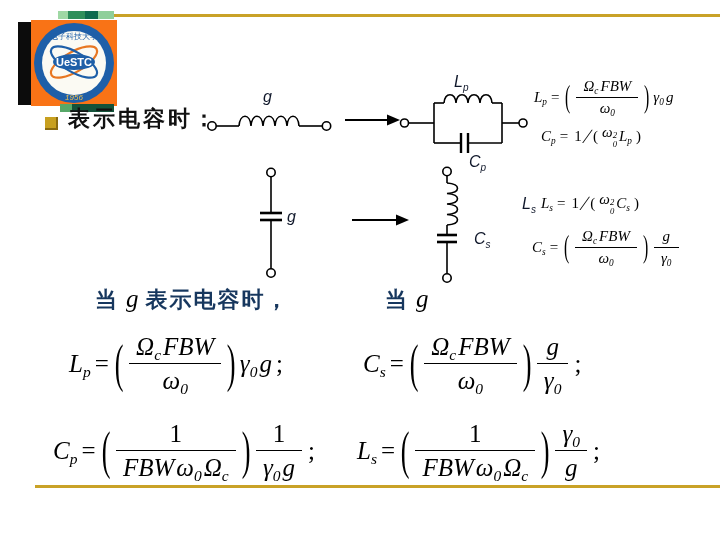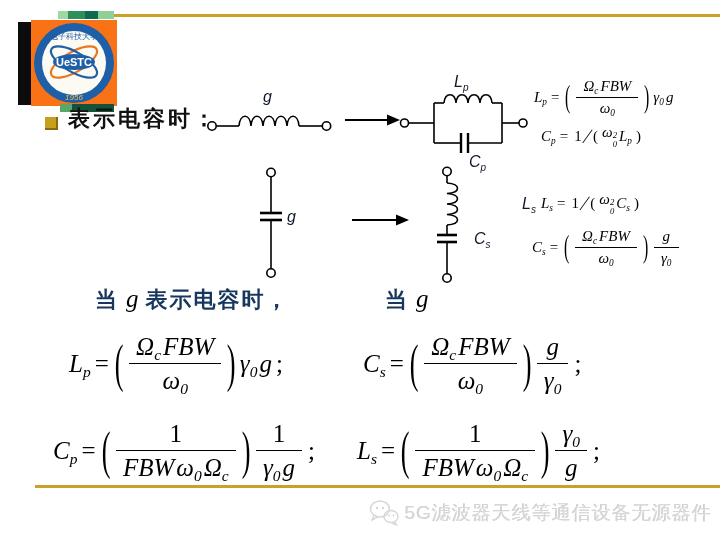--- a/index.html
+++ b/index.html
@@ -458,29 +458,14 @@
         <span class="den">
           <span class="vargrp">
             <span class="var">g</span>
           </span>
         </span>
       </span>
       <span class="tok">;</span>
     </div>
 
   <div class="gold-line-bottom"></div>
-  <div class="footer">
-    <svg width="30" height="27" viewBox="0 0 30 27">
-      <g stroke="#d6d6d6" stroke-width="1.4" fill="none">
-        <ellipse cx="11" cy="10" rx="9.5" ry="8"></ellipse>
-        <path d="M5,16.5 l-2,4.5 l5.5,-2.8"></path>
-        <ellipse cx="22" cy="17.5" rx="7" ry="6"></ellipse>
-        <path d="M25.5,22.5 l2,3.5 l-4.5,-1.8"></path>
-      </g>
-      <circle cx="8" cy="9" r="1.2" fill="#d6d6d6"></circle>
-      <circle cx="14" cy="9" r="1.2" fill="#d6d6d6"></circle>
-      <circle cx="20" cy="16.5" r="1" fill="#d6d6d6"></circle>
-      <circle cx="24.5" cy="16.5" r="1" fill="#d6d6d6"></circle>
-    </svg>
-    <span>5G滤波器天线等通信设备无源器件</span>
-  </div>
 
 </div>
 
 </body></html>

